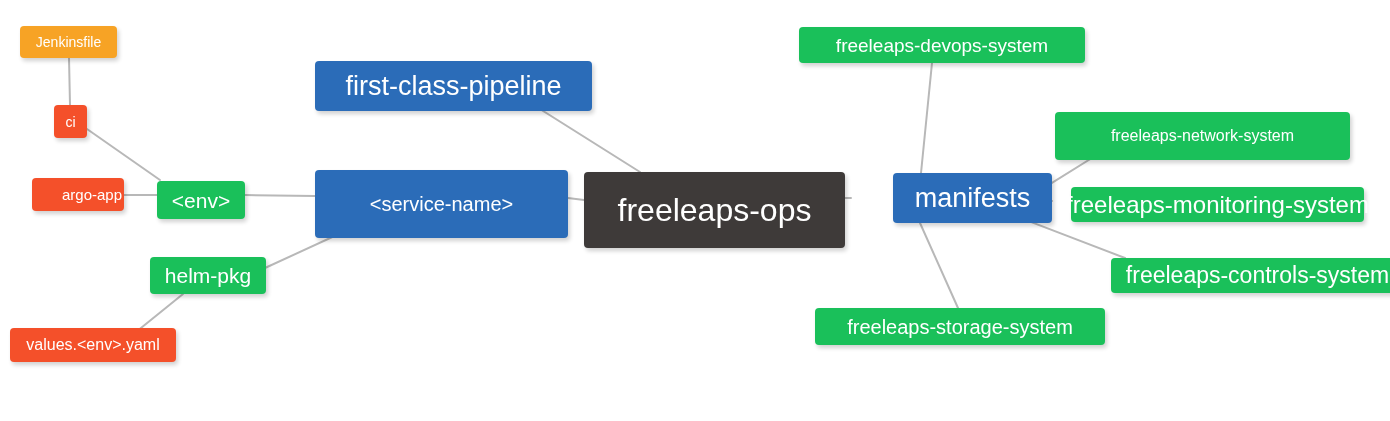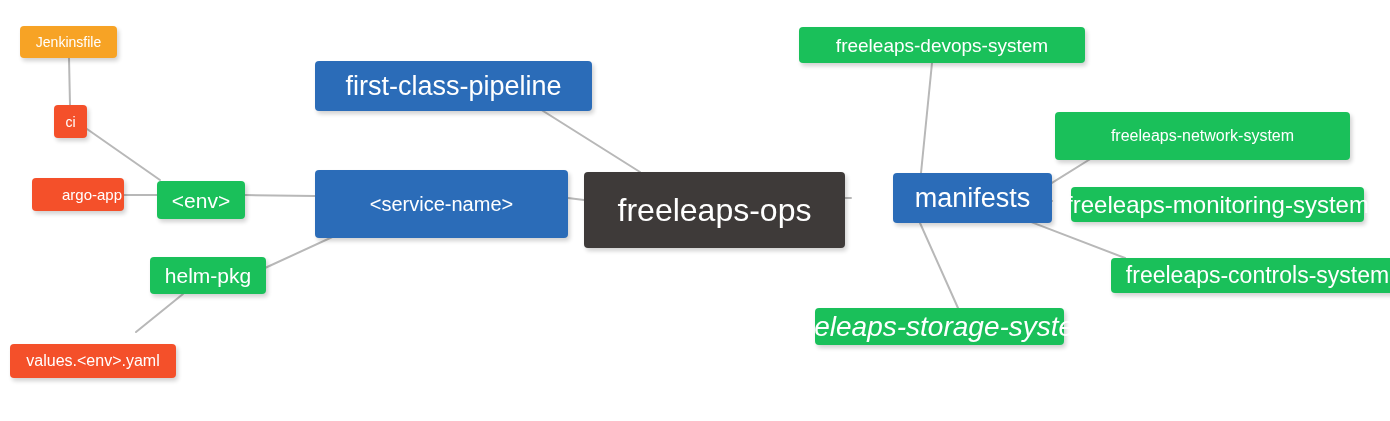--- a/index.html
+++ b/index.html
@@ -79,38 +79,38 @@
       </div>
       <div class="node" style="left: 315px; top: 170px; width: 253px; height: 68px; background: rgb(43, 108, 184); font-size: 20px;">
         <span class="node-label">&lt;service-name&gt;</span>
       </div>
       <div class="node" style="left: 315px; top: 37px; width: 277px; height: 50px; background: rgb(43, 108, 184); font-size: 27px; margin-top: 24px;">
         <span class="node-label">first-class-pipeline</span>
       </div>
       <div class="node" style="left: 150px; top: 257px; width: 116px; height: 37px; background: rgb(26, 192, 90); font-size: 21px;">
         <span class="node-label">helm-pkg</span>
       </div>
-      <div class="node" style="left: 10px; top: 344px; width: 166px; height: 34px; background: rgb(244, 80, 42); font-size: 16px;">
+      <div class="node" style="left: 10px; top: 328px; width: 166px; height: 34px; background: rgb(244, 80, 42); font-size: 16px;">
         <span class="node-label">values.&lt;env&gt;.yaml</span>
       </div>
       <div class="node" style="left: 584px; top: 172px; width: 261px; height: 76px; background: rgb(62, 58, 57); font-size: 32px;">
         <span class="node-label">freeleaps-ops</span>
       </div>
       <div class="node" style="left: 893px; top: 173px; width: 159px; height: 50px; background: rgb(43, 108, 184); font-size: 27px;">
         <span class="node-label">manifests</span>
       </div>
       <div class="node" style="left: 799px; top: 27px; width: 286px; height: 36px; background: rgb(26, 192, 90); font-size: 19px; justify-content: center;">
         <span class="node-label">freeleaps-devops-system</span>
       </div>
       <div class="node" style="left: 1055px; top: 112px; width: 295px; height: 48px; background: rgb(26, 192, 90); font-size: 16px;">
         <span class="node-label">freeleaps-network-system</span>
       </div>
       <div class="node" style="left: 1052px; top: 187px; width: 293px; height: 35px; background: rgb(26, 192, 90); font-size: 24px; margin-left: 19px;">
         <span class="node-label">freeleaps-monitoring-system</span>
       </div>
       <div class="node" style="left: 1111px; top: 258px; width: 293px; height: 35px; background: rgb(26, 192, 90); font-size: 23px;">
         <span class="node-label">freeleaps-controls-system</span>
       </div>
-      <div class="node" style="left: 815px; top: 308px; width: 249px; height: 37px; background: rgb(26, 192, 90); font-size: 28px; font-style: italic;">
+      <div class="node" style="left: 815px; top: 308px; width: 290px; height: 37px; background: rgb(26, 192, 90); font-size: 20px;">
         <span class="node-label">freeleaps-storage-system</span>
       </div>
     </div>
 </div>
 
 </body></html>

